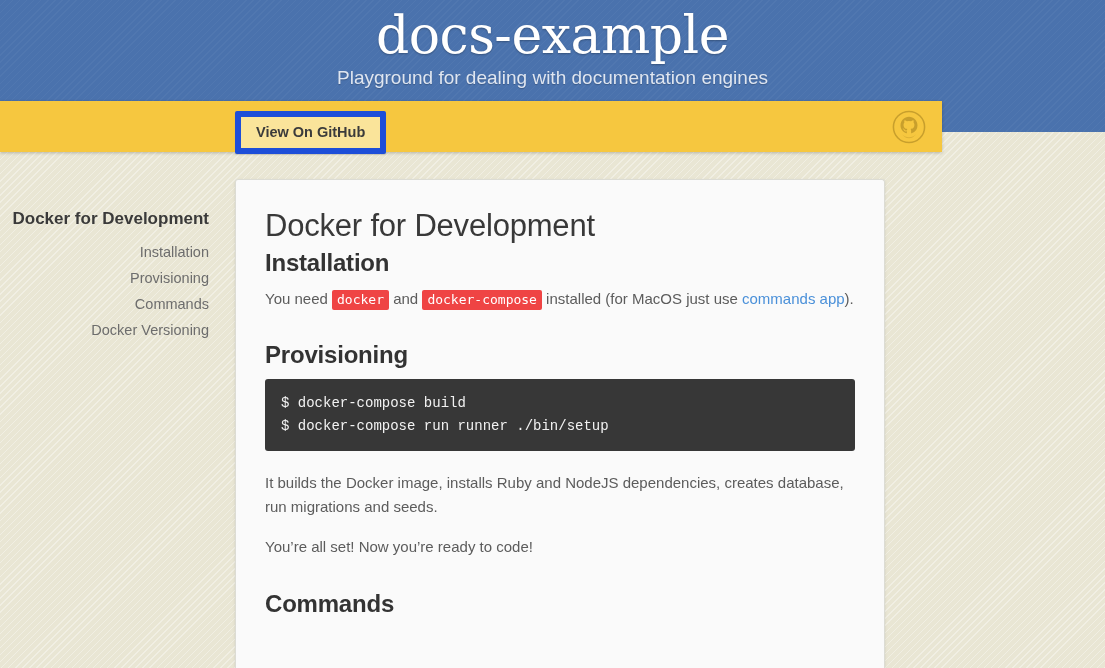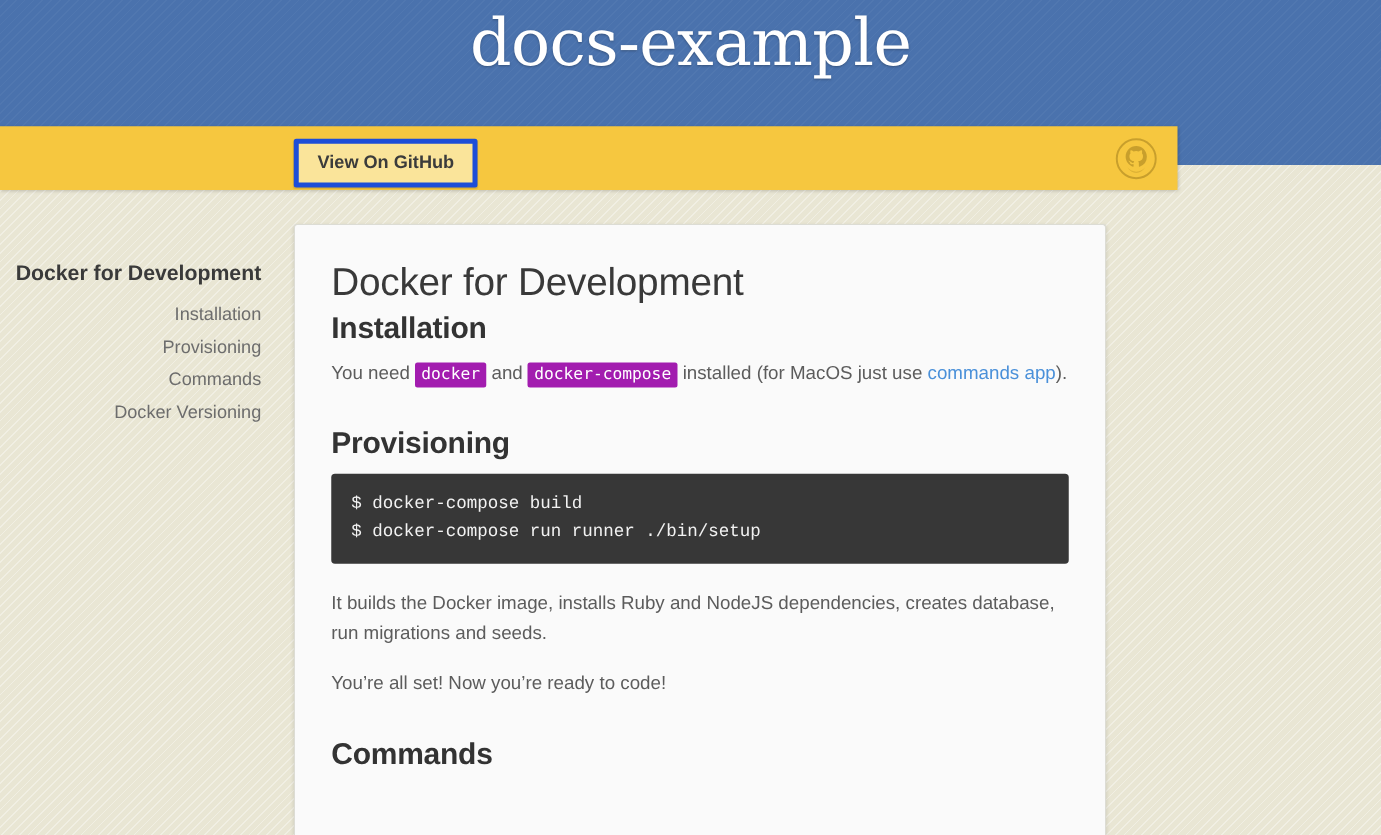--- a/index.html
+++ b/index.html
@@ -72,21 +72,21 @@
     box-shadow: 0 1px 3px rgba(0,0,0,0.22);
     box-sizing: border-box;
   }
   #github-button {
     position: absolute;
     left: 235px;
     top: 10px;
     display: block;
     padding: 7px 15px 8px 15px;
     background-color: #fae49a;
-    border: 4px solid #1d4ed8;
+    border: 6px solid #1d4ed8;
     border-radius: 2px;
     box-shadow: 0 1px 1px rgba(0,0,0,0.12);
     font-size: 14.5px;
     font-weight: bold;
     color: #3b3b3b;
     text-decoration: none;
     white-space: nowrap;
     cursor: pointer;
   }
   #octocat-icon {
@@ -187,21 +187,21 @@
   }
   #content-card p.lead {
     margin-bottom: 20px;
   }
   #content-card a.inline-link {
     color: #4a90d9;
     text-decoration: none;
     cursor: pointer;
   }
   code.inline-code {
-    background-color: #a21caf;
+    background-color: #ef4444;
     color: #ffffff;
     font-family: "DejaVu Sans Mono", "Liberation Mono", monospace;
     font-size: 13px;
     padding: 2px 5px 3px 5px;
     border-radius: 2px;
     white-space: nowrap;
   }
   pre.code-block {
     margin: 0 0 20px 0;
     background-color: #373737;
@@ -213,20 +213,21 @@
     border-radius: 3px;
     overflow-x: hidden;
     white-space: pre;
   }
 </style>
 </head>
 <body>
 
 <div id="site-header">
   <h1 id="site-title">docs-example</h1>
+  <h2 id="site-tagline">Playground for dealing with documentation engines</h2>
 </div>
 
 <div id="action-bar">
   <a id="github-button">View On GitHub</a>
   <span id="octocat-icon">
     <svg width="34" height="34" viewBox="0 0 48 48" xmlns="http://www.w3.org/2000/svg">
       <circle cx="24" cy="24" r="22" fill="none" stroke="#8a6a13" stroke-width="2.2"></circle>
       <path fill="#8a6a13" d="M24 9.5c-6.6 0-12 5.4-12 12 0 5.3 3.4 9.8 8.2 11.4.6.1.8-.26.8-.57v-2.2c-3.34.72-4.04-1.42-4.04-1.42-.55-1.38-1.33-1.75-1.33-1.75-1.08-.74.08-.73.08-.73 1.2.08 1.83 1.23 1.83 1.23 1.07 1.83 2.8 1.3 3.48.99.11-.77.42-1.3.76-1.6-2.67-.3-5.47-1.33-5.47-5.93 0-1.31.47-2.38 1.23-3.22-.12-.3-.53-1.52.12-3.17 0 0 1.01-.32 3.3 1.23a11.5 11.5 0 0 1 6.01 0c2.29-1.55 3.3-1.23 3.3-1.23.65 1.65.24 2.87.12 3.17.77.84 1.23 1.91 1.23 3.22 0 4.61-2.81 5.62-5.49 5.92.43.37.82 1.1.82 2.22v3.29c0 .32.21.69.82.57A12.02 12.02 0 0 0 36 21.5c0-6.6-5.4-12-12-12z"></path>
       <path fill="#8a6a13" d="M14 34c2.8 3.2 6.2 4.6 10 4.6s7.2-1.4 10-4.6c-2.6 4-6 6-10 6s-7.4-2-10-6z" opacity="0.55"></path>
     </svg>

